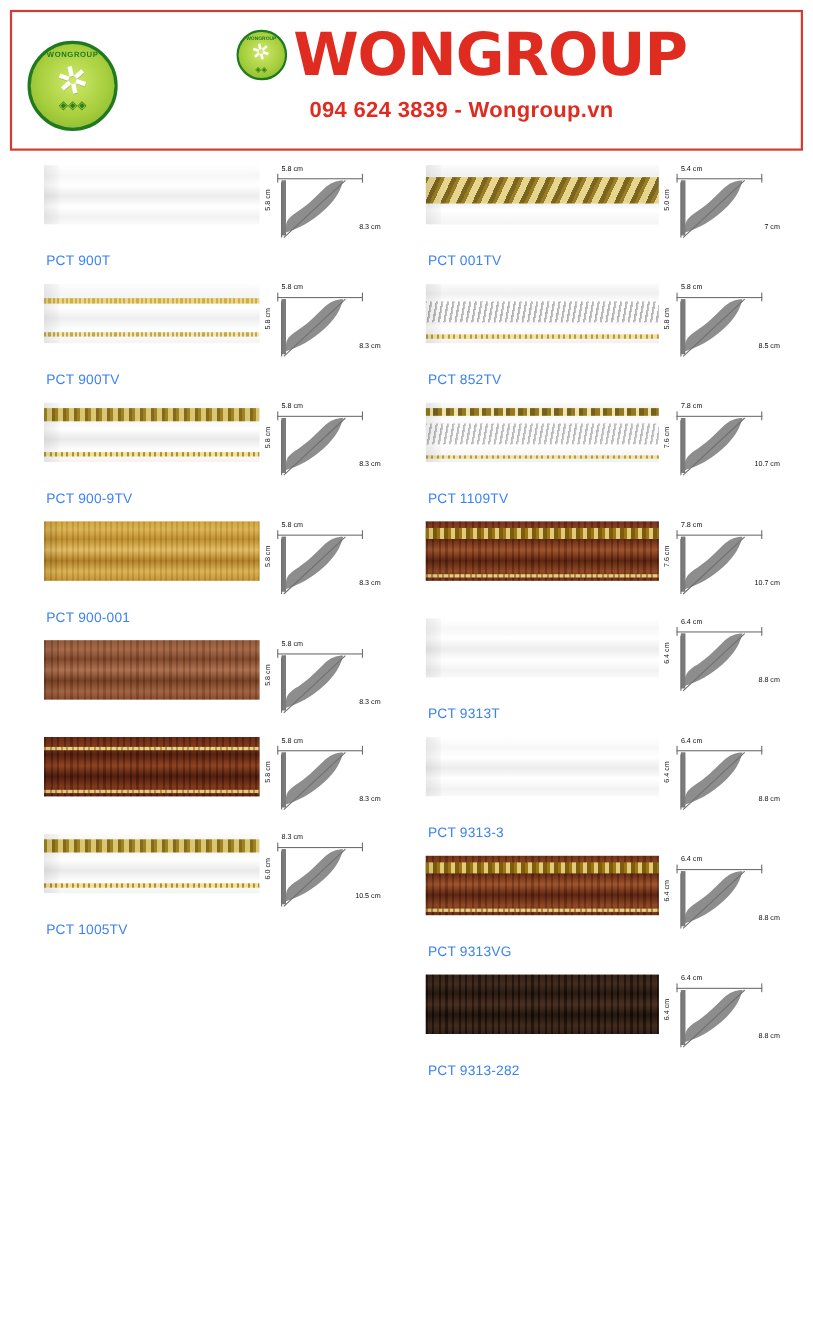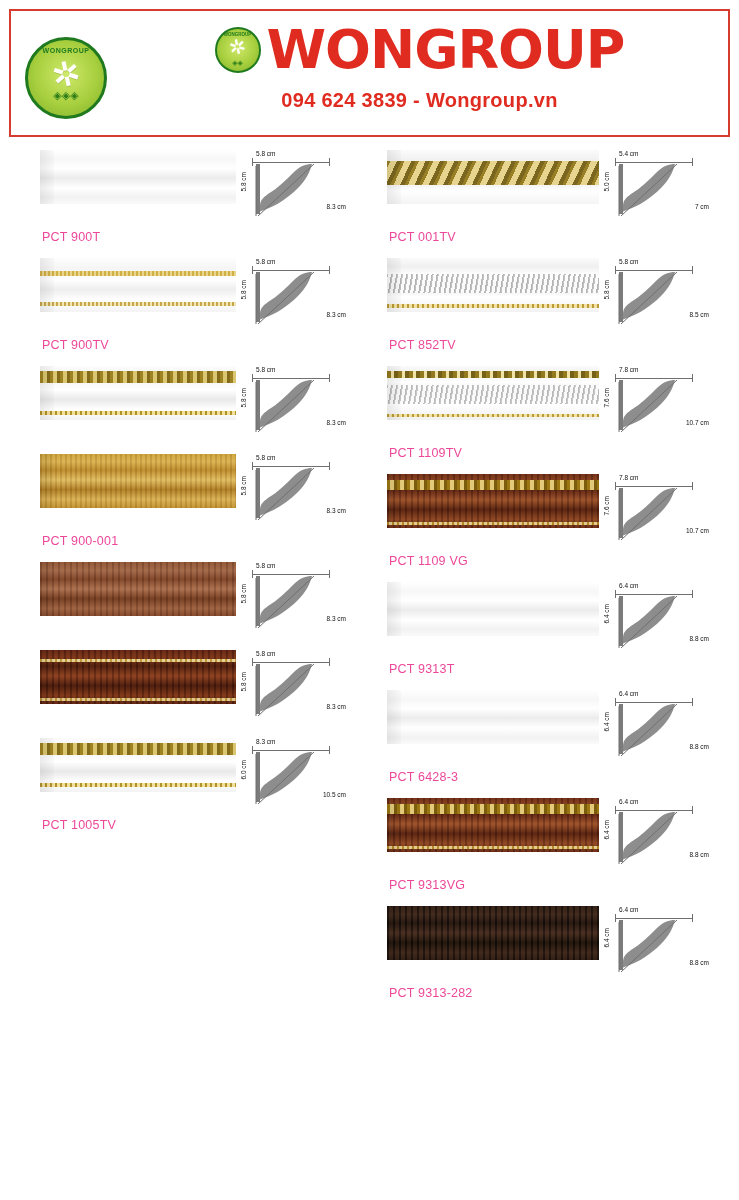--- a/index.html
+++ b/index.html
@@ -142,21 +142,21 @@
     background: linear-gradient(90deg, rgba(0,0,0,.22), rgba(0,0,0,.05));
     opacity: .35;
   }
   .profile .band {
     position: absolute; left: 0; right: 0;
   }
 
   
   .label {
     font-size: 12.5px;
-    color: #ec4899;
+    color: #3b82f6;
     margin: 6px 0 0 2px;
     letter-spacing: .2px;
   }
 
   
   .diagram {
     position: relative;
     flex: 0 0 auto;
     width: 104px;
     height: 74px;
@@ -289,20 +289,21 @@
             <div class="dim-left">5.8 cm</div>
             <div class="dim-hyp">8.3 cm</div>
             <svg class="corner-svg" width="104" height="74" viewBox="0 0 104 74">
               <path d="M14 14 L14 64 C14 64 16 62 22 60 C34 56 46 48 56 38 C64 30 68 22 70 14 C64 14 58 16 52 22 C44 30 36 38 26 44 C22 47 18 50 18 56 L18 14 Z" fill="#8d8d8d"></path>
               <path d="M14 14 L14 64 L18 64 L18 14 Z" fill="#7b7b7b"></path>
               <line x1="16" y1="66" x2="72" y2="14" stroke="#6f6f6f" stroke-width="1"></line>
               <line x1="14" y1="16" x2="14" y2="66" stroke="#6f6f6f" stroke-width="1"></line>
             </svg>
           </div>
         </div>
+        <div class="label">PCT 900-9TV</div>
       </div>
       <div class="item">
         <div class="item-row">
           <div class="profile" style="background: repeating-linear-gradient(90deg, rgba(120, 70, 10, 0.16) 0px, rgba(120, 70, 10, 0.16) 2px, rgba(255, 210, 120, 0.1) 2px, rgba(255, 210, 120, 0.1) 5px), linear-gradient(rgb(202, 162, 58) 0%, rgb(217, 178, 83) 14%, rgb(183, 137, 42) 30%, rgb(224, 189, 99) 48%, rgb(169, 122, 34) 66%, rgb(216, 176, 84) 84%, rgb(187, 142, 46) 100%);">
             <div class="cap-left"></div>
           </div>
           <div class="diagram">
             <div class="dim-top">5.8 cm</div>
             <div class="tick-l"></div>
             <div class="tick-r"></div>
@@ -476,21 +477,20 @@
             <div class="dim-left">7.6 cm</div>
             <div class="dim-hyp">10.7 cm</div>
             <svg class="corner-svg" width="104" height="74" viewBox="0 0 104 74">
               <path d="M14 14 L14 64 C14 64 16 62 22 60 C34 56 46 48 56 38 C64 30 68 22 70 14 C64 14 58 16 52 22 C44 30 36 38 26 44 C22 47 18 50 18 56 L18 14 Z" fill="#8d8d8d"></path>
               <path d="M14 14 L14 64 L18 64 L18 14 Z" fill="#7b7b7b"></path>
               <line x1="16" y1="66" x2="72" y2="14" stroke="#6f6f6f" stroke-width="1"></line>
               <line x1="14" y1="16" x2="14" y2="66" stroke="#6f6f6f" stroke-width="1"></line>
             </svg>
           </div>
         </div>
-        <div class="label">PCT 1109 VG</div>
       </div>
       <div class="item">
         <div class="item-row">
           <div class="profile w-wide" style="background: linear-gradient(rgb(255, 255, 255) 0%, rgb(247, 247, 247) 18%, rgb(255, 255, 255) 34%, rgb(236, 236, 236) 52%, rgb(255, 255, 255) 70%, rgb(242, 242, 242) 88%, rgb(250, 250, 250) 100%);">
             <div class="cap-left"></div>
           </div>
           <div class="diagram">
             <div class="dim-top">6.4 cm</div>
             <div class="tick-l"></div>
             <div class="tick-r"></div>
@@ -520,21 +520,21 @@
             <div class="dim-left">6.4 cm</div>
             <div class="dim-hyp">8.8 cm</div>
             <svg class="corner-svg" width="104" height="74" viewBox="0 0 104 74">
               <path d="M14 14 L14 64 C14 64 16 62 22 60 C34 56 46 48 56 38 C64 30 68 22 70 14 C64 14 58 16 52 22 C44 30 36 38 26 44 C22 47 18 50 18 56 L18 14 Z" fill="#8d8d8d"></path>
               <path d="M14 14 L14 64 L18 64 L18 14 Z" fill="#7b7b7b"></path>
               <line x1="16" y1="66" x2="72" y2="14" stroke="#6f6f6f" stroke-width="1"></line>
               <line x1="14" y1="16" x2="14" y2="66" stroke="#6f6f6f" stroke-width="1"></line>
             </svg>
           </div>
         </div>
-        <div class="label">PCT 6428-3</div>
+        <div class="label">PCT 9313-3</div>
       </div>
       <div class="item">
         <div class="item-row">
           <div class="profile w-wide" style="background: repeating-linear-gradient(90deg, rgba(50, 16, 6, 0.24) 0px, rgba(50, 16, 6, 0.24) 2px, rgba(200, 130, 80, 0.1) 2px, rgba(200, 130, 80, 0.1) 6px), linear-gradient(rgb(106, 42, 20) 0%, rgb(135, 64, 31) 14%, rgb(90, 33, 16) 30%, rgb(155, 80, 41) 48%, rgb(80, 29, 13) 66%, rgb(138, 67, 32) 84%, rgb(99, 39, 18) 100%);">
             <div class="band" style="top: 12%; height: 18%; background: repeating-linear-gradient(90deg, rgb(157, 122, 18) 0px, rgb(157, 122, 18) 3px, rgb(233, 210, 127) 3px, rgb(233, 210, 127) 7px, rgb(123, 95, 12) 7px, rgb(123, 95, 12) 10px); opacity: 0.95;"></div>
             <div class="band" style="top: 88%; height: 6%; background: repeating-linear-gradient(90deg, rgb(192, 149, 38) 0px, rgb(192, 149, 38) 2px, rgb(243, 229, 166) 2px, rgb(243, 229, 166) 5px); opacity: 0.85;"></div>
             <div class="cap-left"></div>
           </div>
           <div class="diagram">
             <div class="dim-top">6.4 cm</div>

